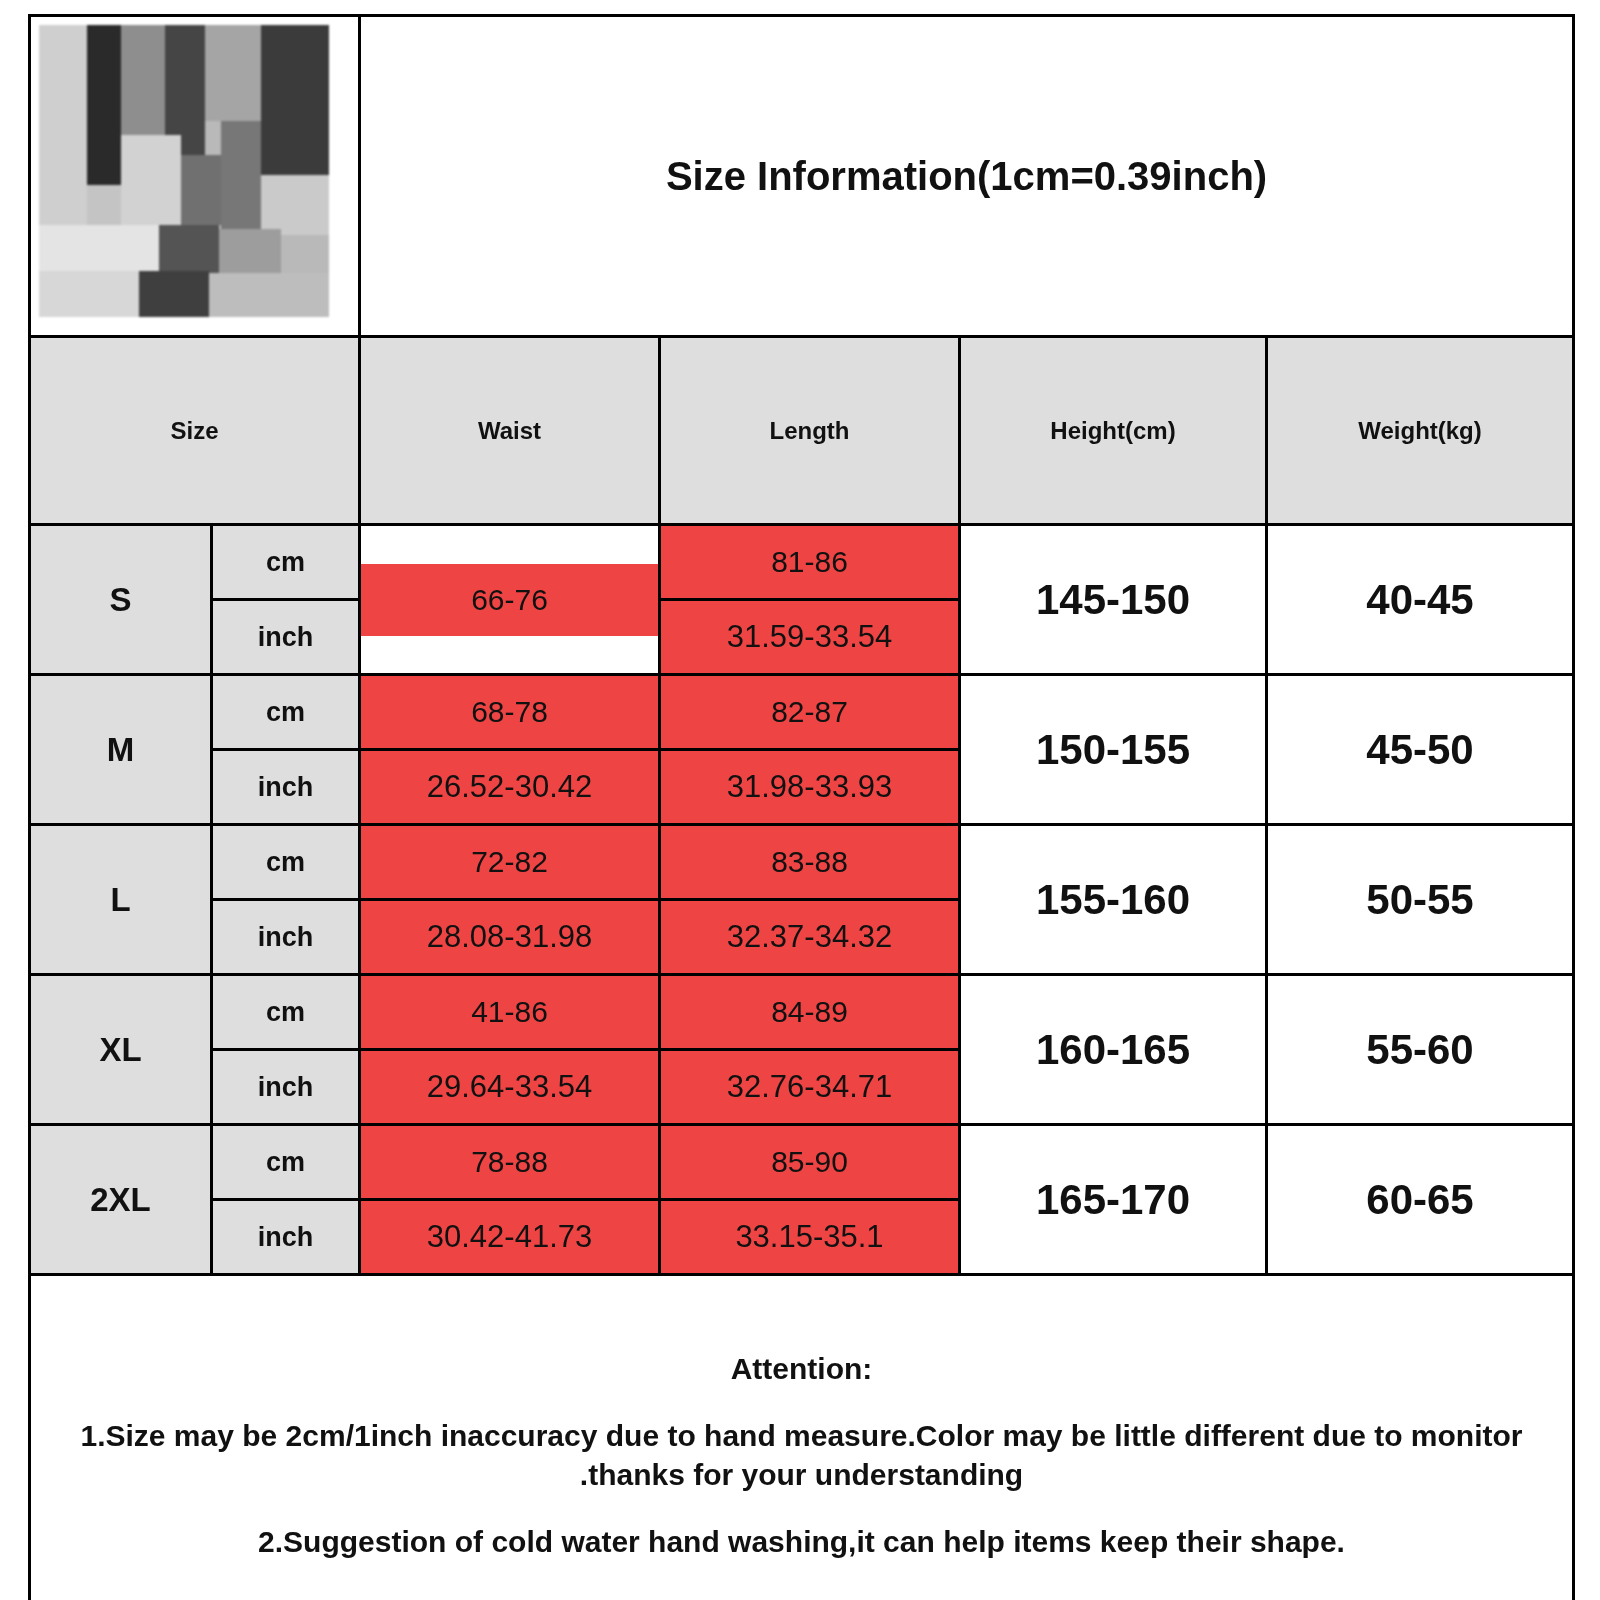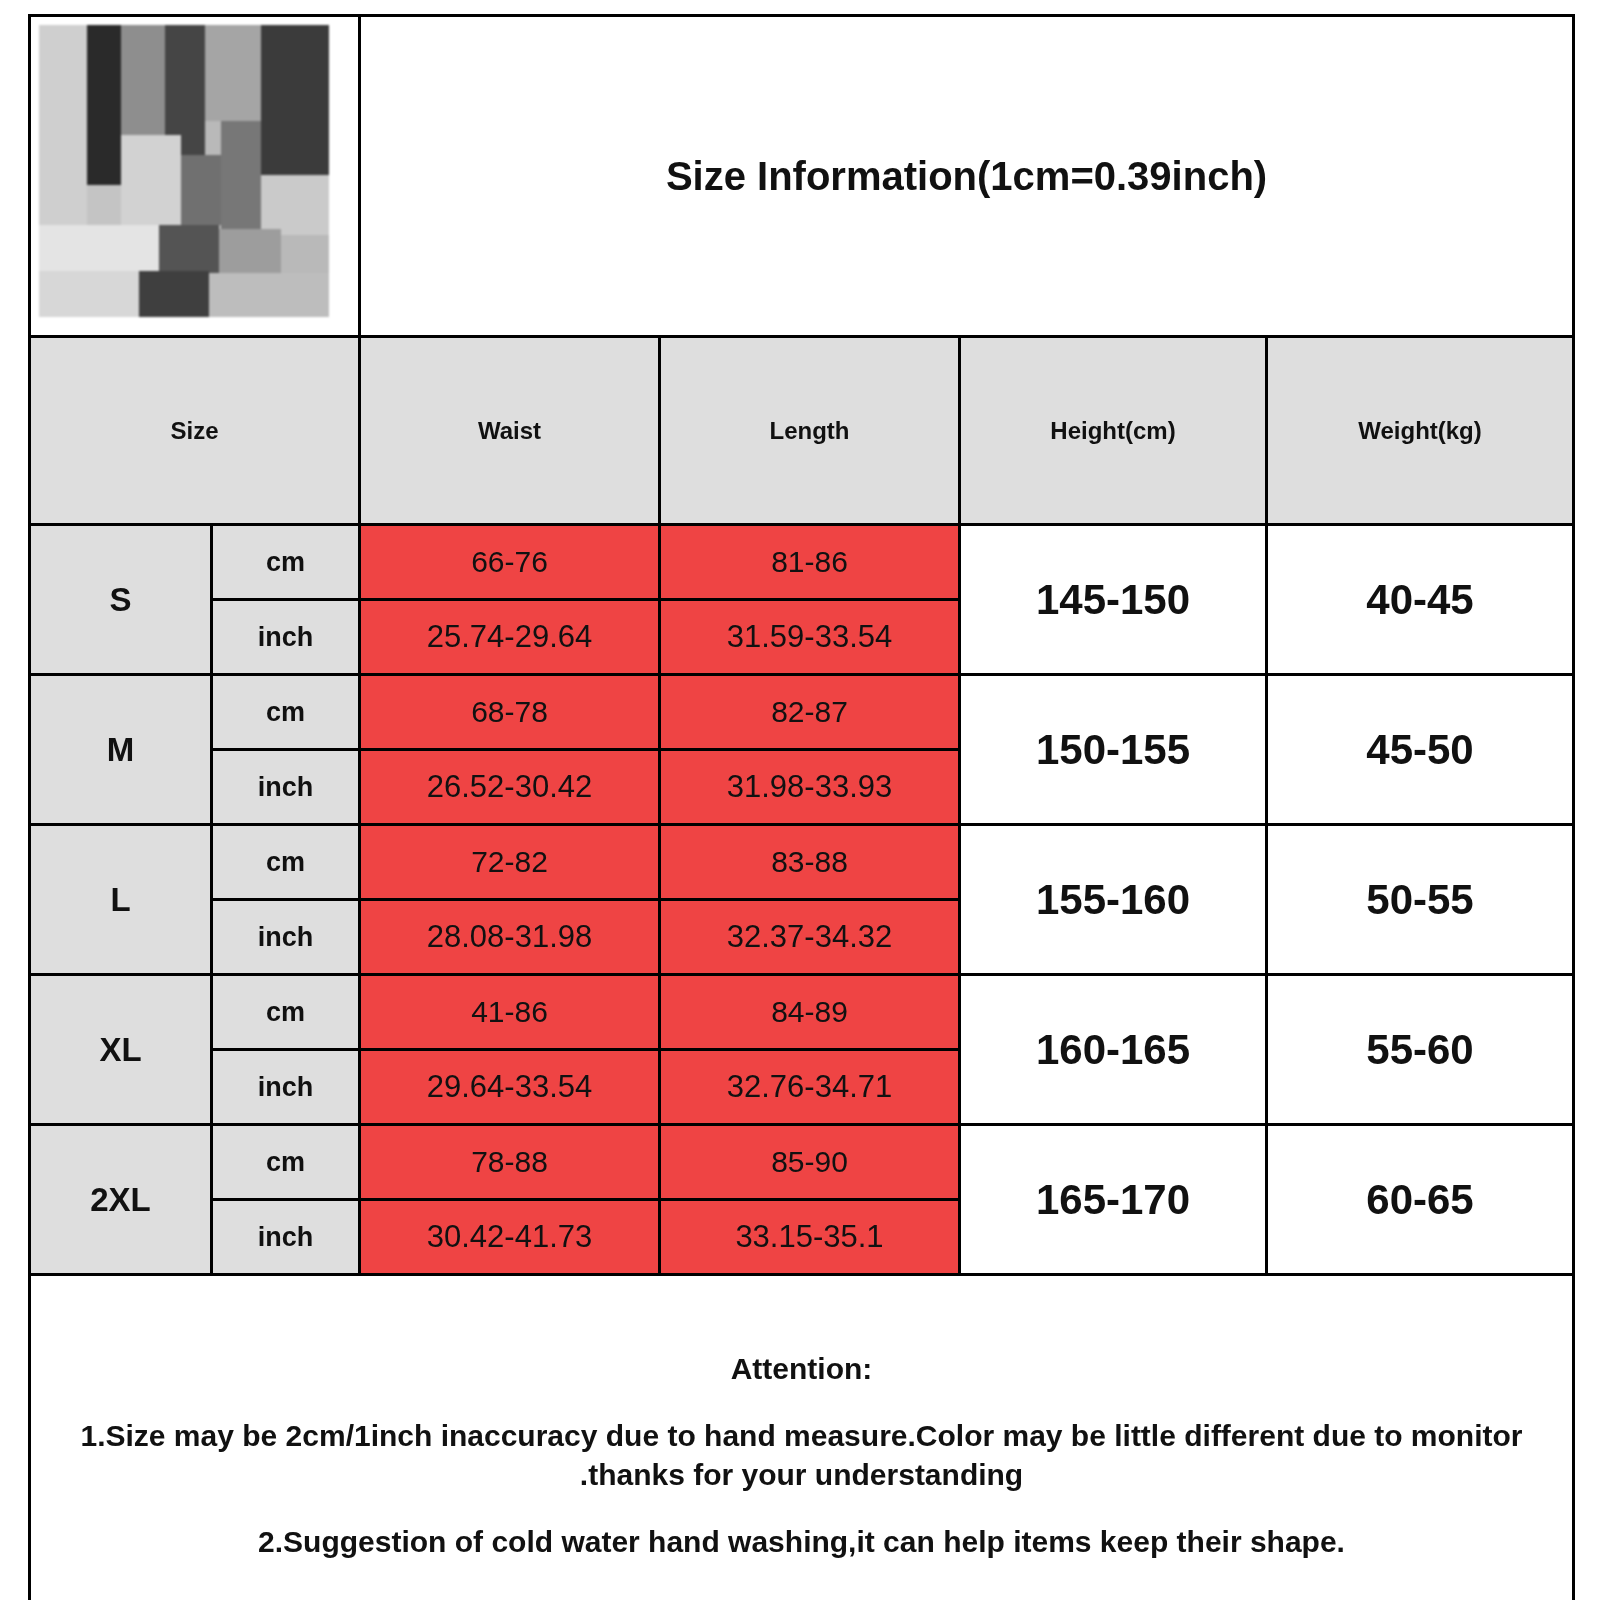--- a/index.html
+++ b/index.html
@@ -201,23 +201,20 @@
                 </tr>
         </tbody>
             </table>
       </td>
       <td class="inner-split">
         <table>
           <tbody>
                 <tr>
                   <td class="val">66-76</td>
                 </tr>
-          <tr>
-                  <td class="val wide">25.74-29.64</td>
-                </tr>
         </tbody>
             </table>
       </td>
       <td class="inner-split">
         <table>
           <tbody>
                 <tr>
                   <td class="val">81-86</td>
                 </tr>
           <tr>

